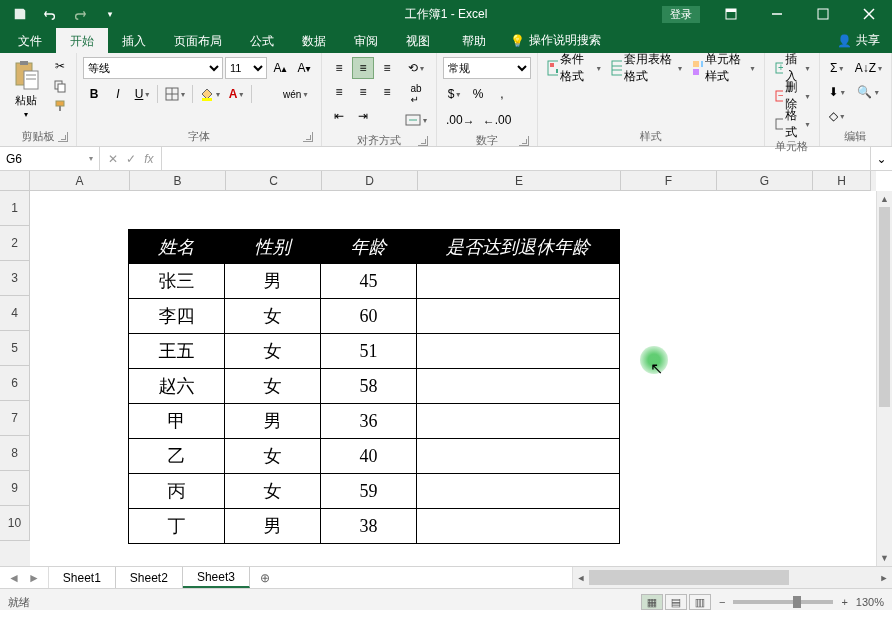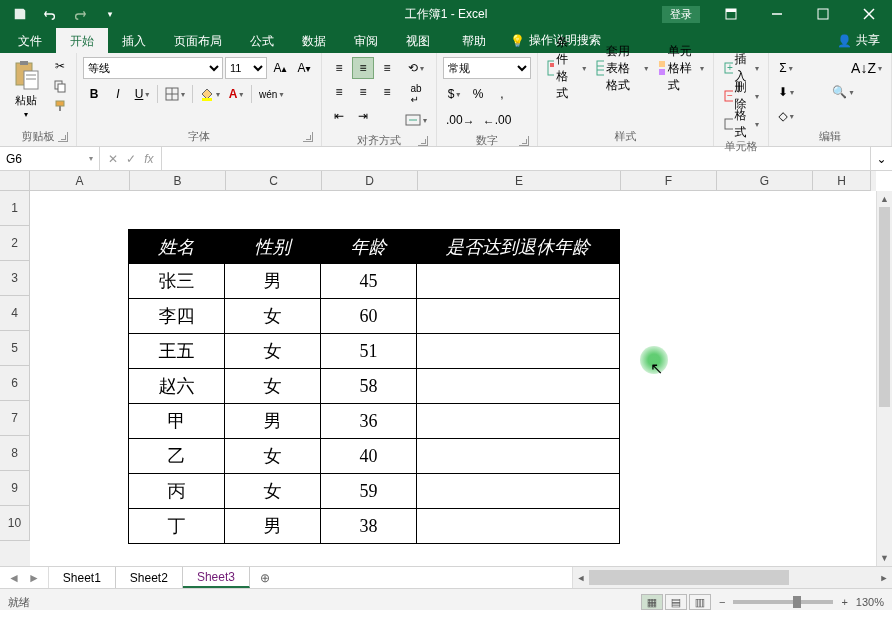--- a/index.html
+++ b/index.html
@@ -80,21 +80,21 @@
 
 .vscroll { position: absolute; right: 0; top: 20px; bottom: 0; width: 16px; background: #f0f0f0; border-left: 1px solid #ddd; }
 .vscroll .thumb { position: absolute; top: 16px; left: 2px; right: 2px; height: 200px; background: #cdcdcd; }
 .vscroll .arr { height: 16px; display: flex; align-items: center; justify-content: center; font-size: 9px; color: #666; }
 .vscroll .arr.bot { position: absolute; bottom: 0; width: 100%; }
 
 
 .sheet-bar { height: 22px; border-top: 1px solid #d4d4d4; display: flex; align-items: stretch; background: #fff; }
 .sheet-nav { display: flex; align-items: center; padding: 0 8px; gap: 8px; color: #888; border-right: 1px solid #ddd; }
 .sheet-tab { padding: 2px 14px; border-right: 1px solid #ccc; font-size: 12px; display: flex; align-items: center; cursor: pointer; }
-.sheet-tab.active { border-bottom: 2px solid #217346; background: #fff; color: #701a75; }
+.sheet-tab.active { border-bottom: 2px solid #217346; background: #fff; color: #000000; }
 .sheet-add { padding: 2px 10px; color: #666; cursor: pointer; display: flex; align-items: center; }
 .hscroll { flex: 1; display: flex; align-items: center; border-left: 1px solid #ddd; position: relative; background: #f0f0f0; margin-left: auto; max-width: 320px; }
 .hscroll .thumb { position: absolute; left: 16px; top: 3px; bottom: 3px; width: 200px; background: #cdcdcd; }
 .hscroll .arr { width: 16px; text-align: center; font-size: 9px; color: #666; }
 .hscroll .arr.r { margin-left: auto; }
 
 
 .status-bar { height: 22px; background: #f3f3f3; border-top: 1px solid #d4d4d4; display: flex; align-items: flex-end; padding: 0 8px; font-size: 11px; color: #555; }
 .status-right { margin-left: auto; display: flex; align-items: center; gap: 8px; }
 .view-btns { display: flex; gap: 2px; }
@@ -244,21 +244,21 @@
               <rect x="2" y="11" width="10" height="3" fill="#ffff00"></rect>
             </svg>
             <span class="dd">▾</span>
           </div>
         <div class="icon-btn">
             <span style="color:#c00;font-weight:bold;">A</span>
             <span class="dd">▾</span>
           </div>
         <div style="width:1px;height:18px;background:#ccc;margin:0 2px;"></div>
         <div class="icon-btn">
-            <span style="font-size:10px;">wén</span>
+            <span style="font-size:10px;margin-left:24px;">wén</span>
             <span class="dd">▾</span>
           </div>
       </div>
     </div>
     <div class="group-label"><span>字体</span><span class="dlg-launcher"></span></div>
   </div>
 
   <div class="group">
     <div class="group-content">
       <div style="display:flex;flex-direction:column;gap:2px;">
@@ -372,21 +372,21 @@
 
   <div class="group">
     <div class="group-content">
       <div class="mini-col">
         <div class="icon-btn">Σ<span class="dd">▾</span></div>
         <div class="icon-btn">⬇<span class="dd">▾</span></div>
         <div class="icon-btn">◇<span class="dd">▾</span></div>
       </div>
       <div class="mini-col">
         <div class="icon-btn">
-            <span style="font-size:14px;margin-left:47px;">A↓Z</span>
+            <span style="font-size:12px;">A↓Z</span>
             <span class="dd">▾</span>
           </div>
         <div class="icon-btn">🔍<span class="dd">▾</span></div>
       </div>
     </div>
     <div class="group-label">编辑</div>
   </div>
 </div>
 
 <div class="formula-bar">

